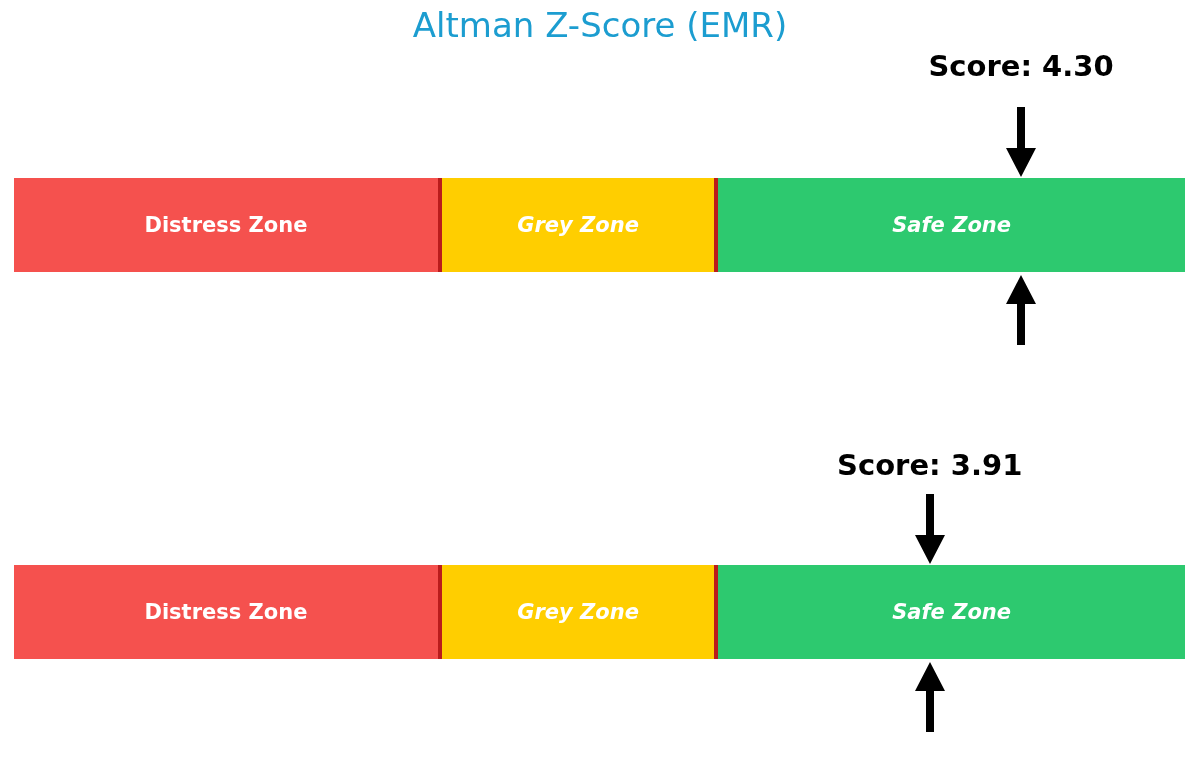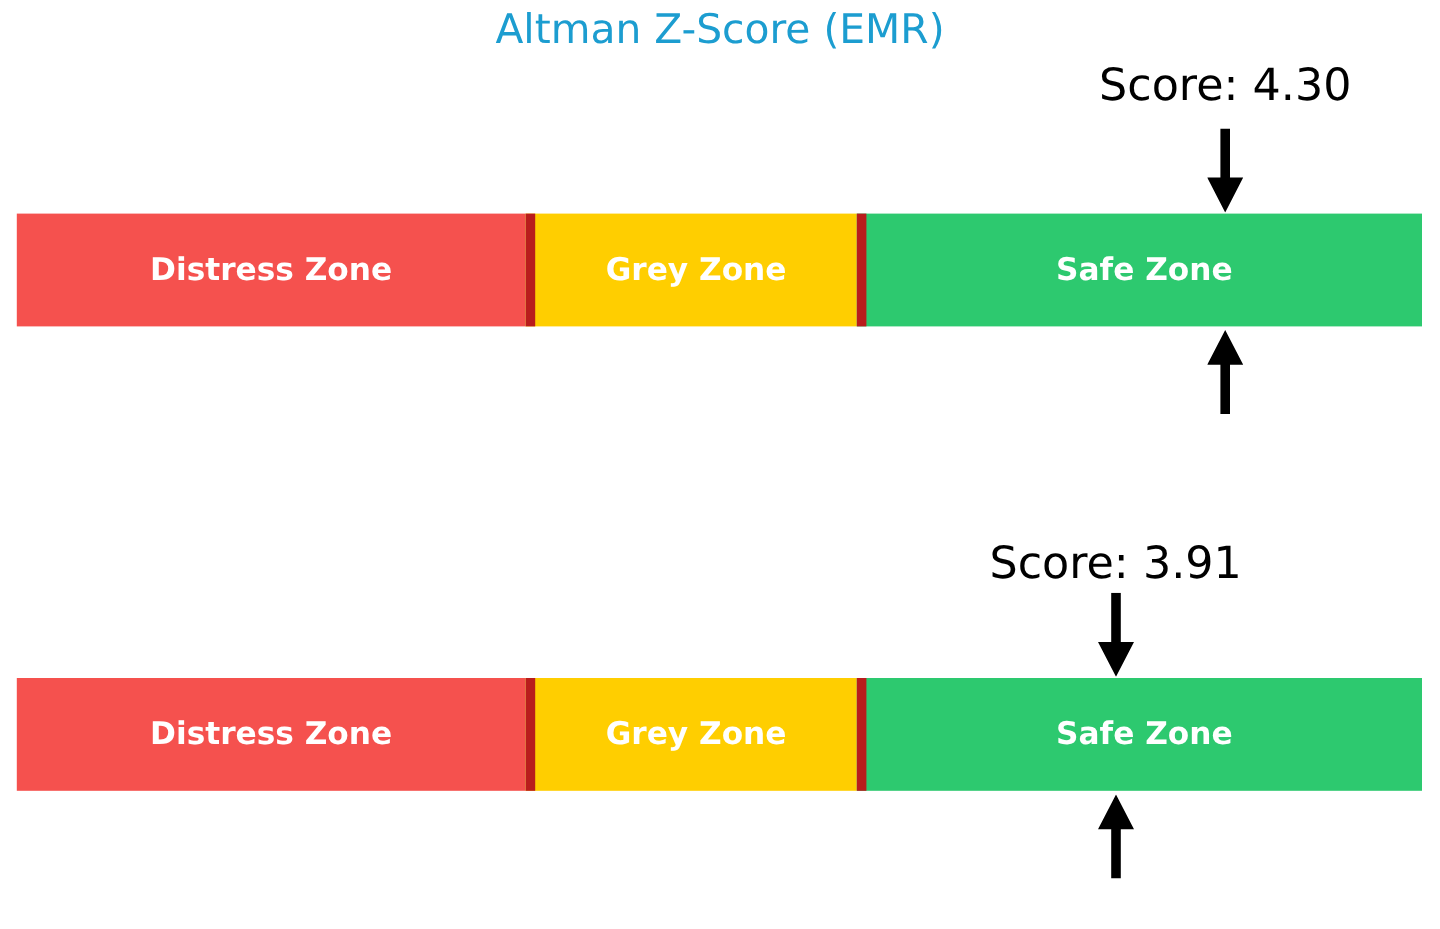--- a/index.html
+++ b/index.html
@@ -32,22 +32,22 @@
     top: 5px;
     text-align: center;
     font-size: 34px;
     font-weight: 400;
     white-space: nowrap;
   }
   .score-label {
     position: absolute;
     top: 49px;
     transform: translateX(-50%);
-    font-size: 37px;
-    font-weight: normal;
+    font-size: 29px;
+    font-weight: bold;
     white-space: nowrap;
   }
   .arrow {
     position: absolute;
     width: 30px;
     height: 70px;
     transform: translateX(-50%);
   }
   .down-arrow { top: 107px; }
   .up-arrow   { top: 275px; }
@@ -61,24 +61,24 @@
   }
   .zone {
     position: absolute;
     top: 0;
     height: 94px;
     display: flex;
     align-items: center;
     justify-content: center;
     box-sizing: border-box;
   }
-  .zone + .zone { border-left: 8px solid #b91c1c; }
+  .zone + .zone { border-left: 4px solid #b91c1c; font-style: italic; }
   .zone-label {
     color: #ffffff;
-    font-size: 26px;
+    font-size: 21px;
     font-weight: bold;
     white-space: nowrap;
   }
 </style>
 </head>
 <body>
 
 <div id="canvas" style="background: rgb(255, 255, 255);">
 
   <section class="chart" id="chart-0">

